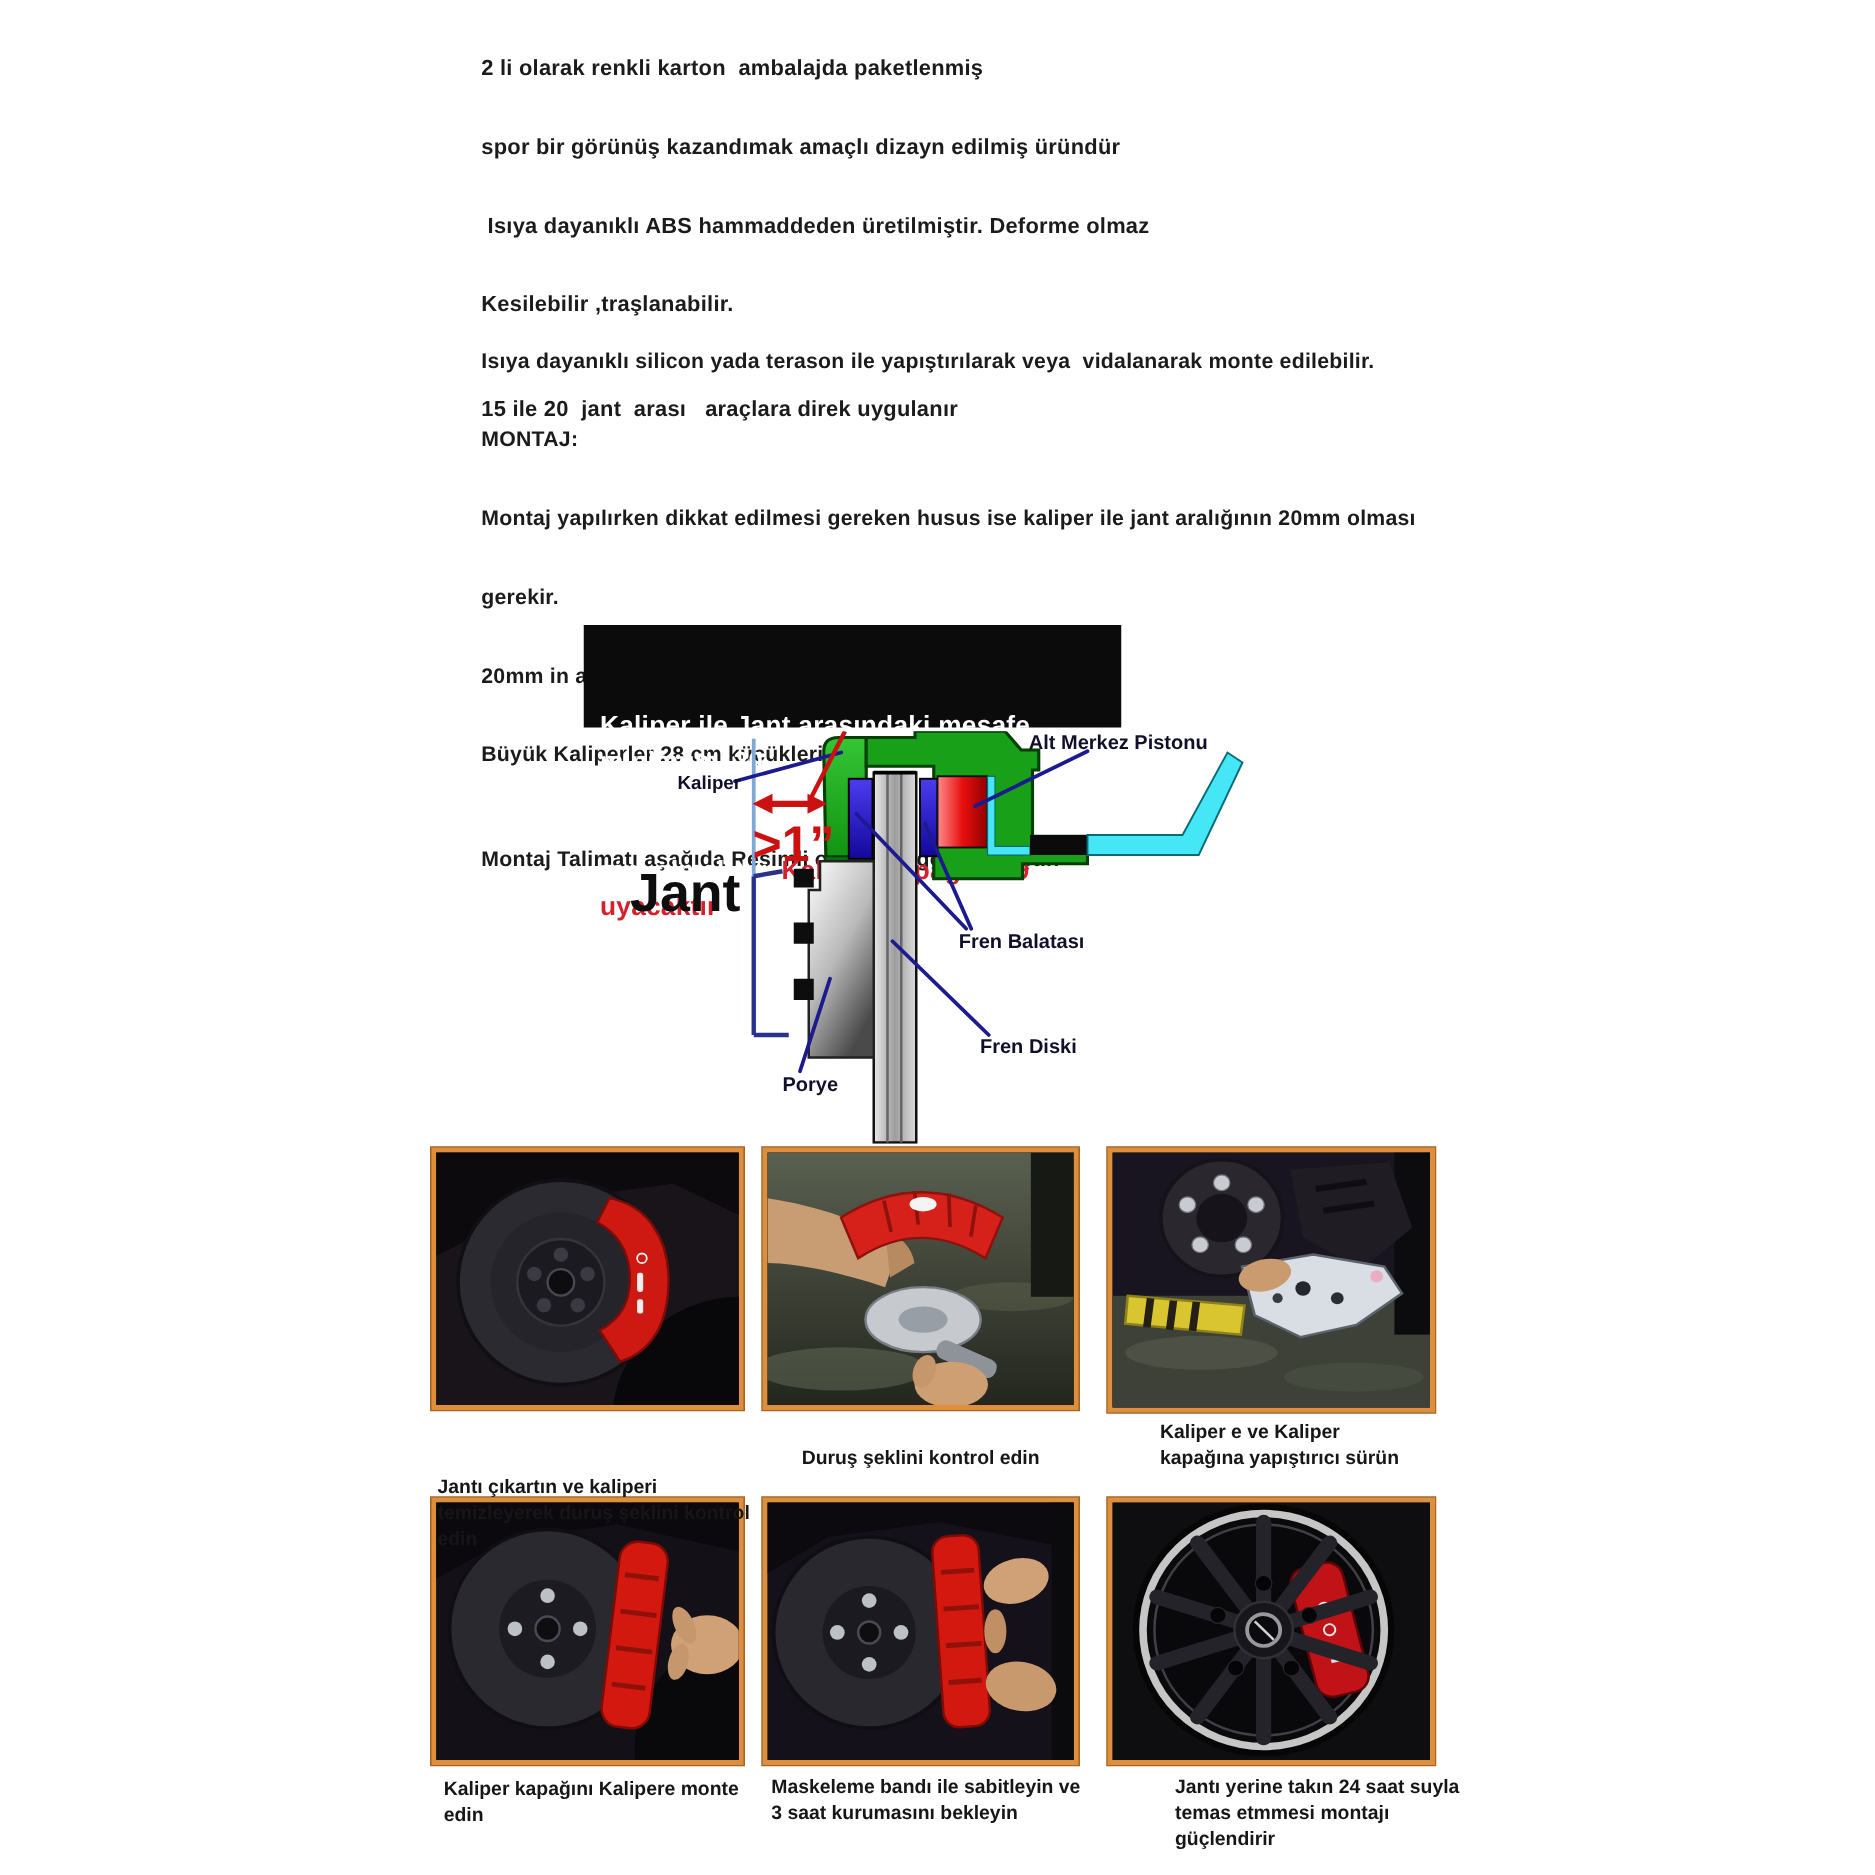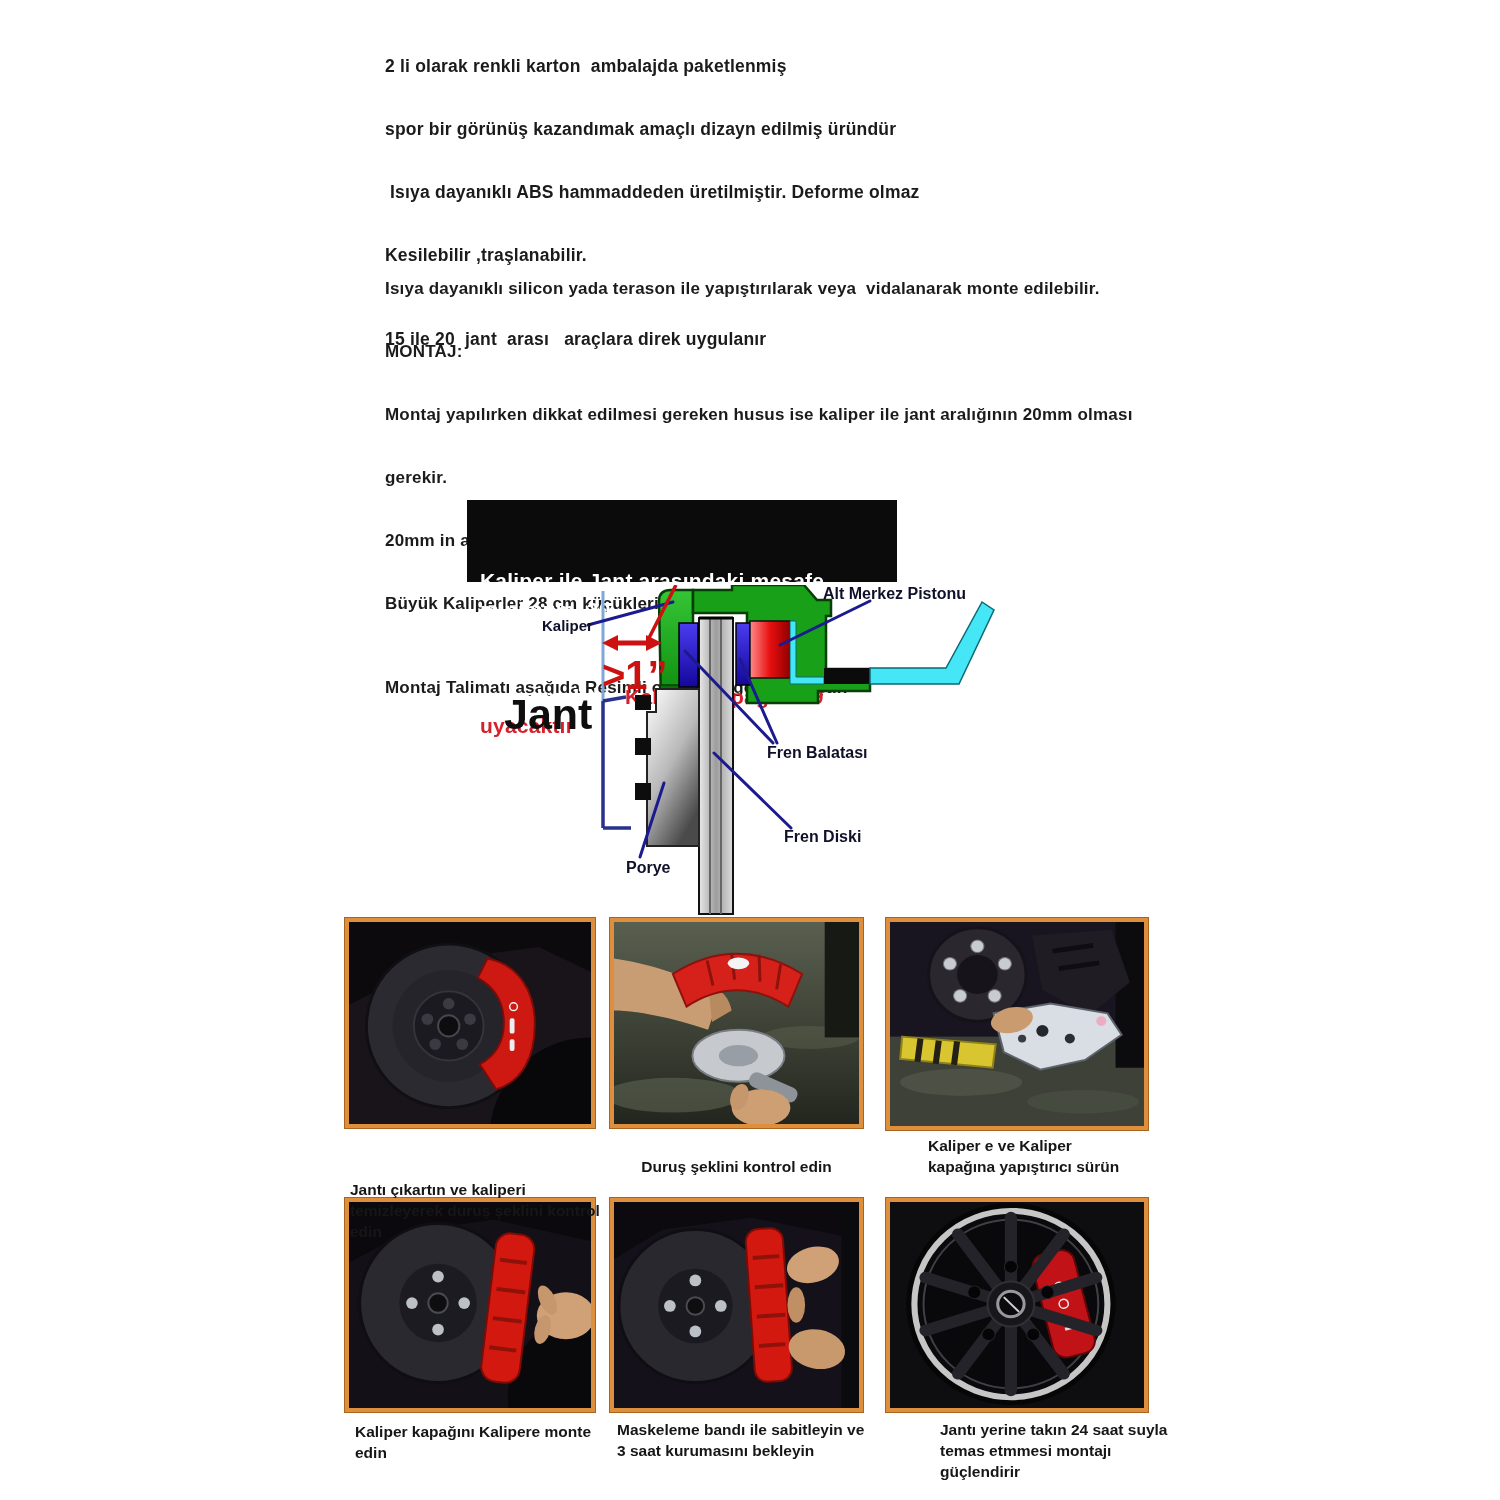--- a/index.html
+++ b/index.html
@@ -1,19 +1,19 @@
 <!DOCTYPE html>
 <html><head>
 <meta charset="utf-8">
 <style>
   html,body{margin:0;padding:0;background:#ffffff;}
   .page{position:relative;width:1500px;height:1500px;background:#ffffff;
         font-family:"Liberation Sans","DejaVu Sans",sans-serif;overflow:hidden;}
   .tblock{position:absolute;font-weight:bold;color:#1b1b1b;white-space:pre-wrap;}
-  .intro{left:385px;top:14px;font-size:17.5px;line-height:21px;letter-spacing:.2px;}
+  .intro{left:385px;top:2px;font-size:17.5px;line-height:21px;letter-spacing:.2px;}
   .intro .gap{margin-top:21px;}
   .montaj{left:385px;top:236px;font-size:17px;line-height:21px;letter-spacing:.2px;}
   .montaj .foot{margin-top:21px;}
   .notice{position:absolute;left:467px;top:500px;width:430px;height:82px;background:#0b0b0b;
           box-sizing:border-box;padding:8px 0 0 13px;font-size:21px;font-weight:bold;color:#ffffff;
           line-height:29px;letter-spacing:.2px;white-space:pre-wrap;}
   .notice::before{content:"";position:absolute;left:5px;top:-6px;width:462px;height:20px;background:#0b0b0b;z-index:-1;}
   .notice .red{color:#d6202b;margin-left:12px;}
   .diagram{position:absolute;left:480px;top:585px;width:520px;height:330px;}
   .photo{position:absolute;border:4px solid #de8f3d;outline:1px solid #aa641d;background:#111;box-sizing:border-box;}

